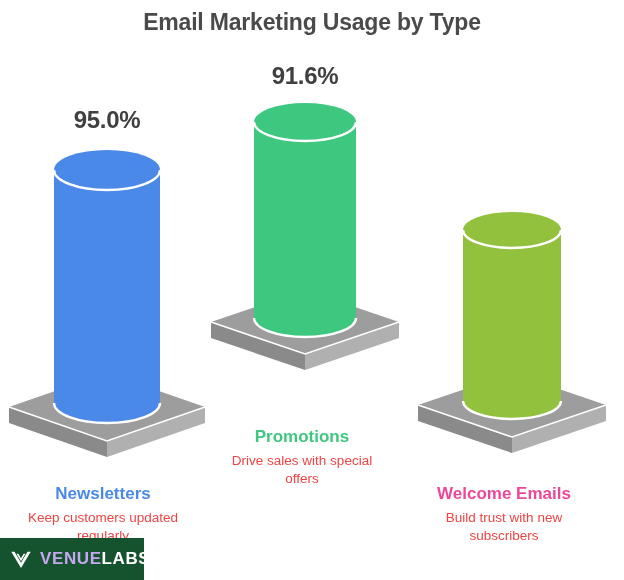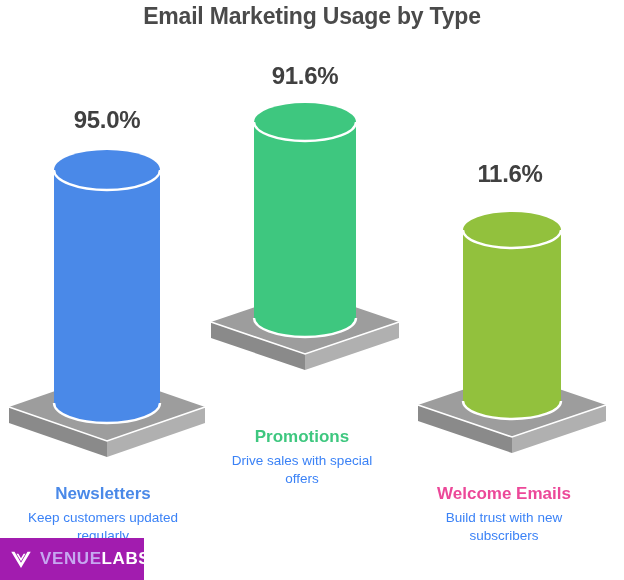--- a/index.html
+++ b/index.html
@@ -19,21 +19,21 @@
   #canvas {
     position: absolute;
     inset: 0;
     width: 624px;
     height: 580px;
   }
 
   
   .chart-title {
     position: absolute;
-    top: 3px;
+    top: 9px;
     left: 0;
     width: 624px;
     text-align: center;
     font-size: 23px;
     font-weight: bold;
     color: #4a4a4a;
     letter-spacing: -0.2px;
   }
 
   
@@ -55,39 +55,39 @@
     margin-top: 33px;
   }
   .cat-name {
     font-size: 17px;
     font-weight: bold;
     line-height: 1.25;
     margin-bottom: 5px;
   }
   .cat-desc {
     font-size: 13.5px;
-    color: #3b82f6;
+    color: #ef4444;
     line-height: 1.35;
     padding: 0 22px;
   }
 
   
   .col-svg {
     position: absolute;
     overflow: visible;
   }
 
   
   .logo {
     position: absolute;
     left: 0;
     bottom: 0;
     width: 144px;
     height: 42px;
-    background: #a21caf;
+    background: #14532d;
     display: flex;
     align-items: center;
     padding-left: 8px;
     box-sizing: border-box;
   }
   .logo-mark {
     width: 26px;
     height: 26px;
     flex: 0 0 26px;
     margin-right: 6px;
@@ -162,21 +162,20 @@
       <polyline points="8,200 102,232 196,200" fill="none" stroke="#ffffff" stroke-width="1.6"></polyline>
     </g>
     <g>
       <path d="M53,25 L53,196 A49,18 0 0 0 151,196 L151,25 Z" fill="#92c13d"></path>
       <path d="M53,196 A49,18 0 0 0 151,196" fill="none" stroke="#ffffff" stroke-width="2.4"></path>
       <ellipse cx="102" cy="25" rx="49" ry="18" fill="#92c13d"></ellipse>
       <path d="M53,25 A49,18 0 0 0 151,25" fill="none" stroke="#ffffff" stroke-width="2.4"></path>
     </g>
   </svg>
 
-  <div class="value-label" style="left:430px; top:160px;">11.6%</div>
 
   <div class="cat-block" style="left:399px; top:450px;">
     <div class="cat-name" style="color:#ec4899;">Welcome Emails</div>
     <div class="cat-desc">Build trust with new subscribers</div>
   </div>
 
   <div class="logo">
     <svg class="logo-mark" viewBox="0 0 32 32">
       <path d="M4 7 L16 27 L28 7 L24 7 L16 20.5 L8 7 Z" fill="#ffffff"></path>
       <path d="M10.5 9.5 L16 18.8 L21.5 9.5 L19.3 9.5 L16 15.2 L12.7 9.5 Z" fill="#ffffff"></path>

